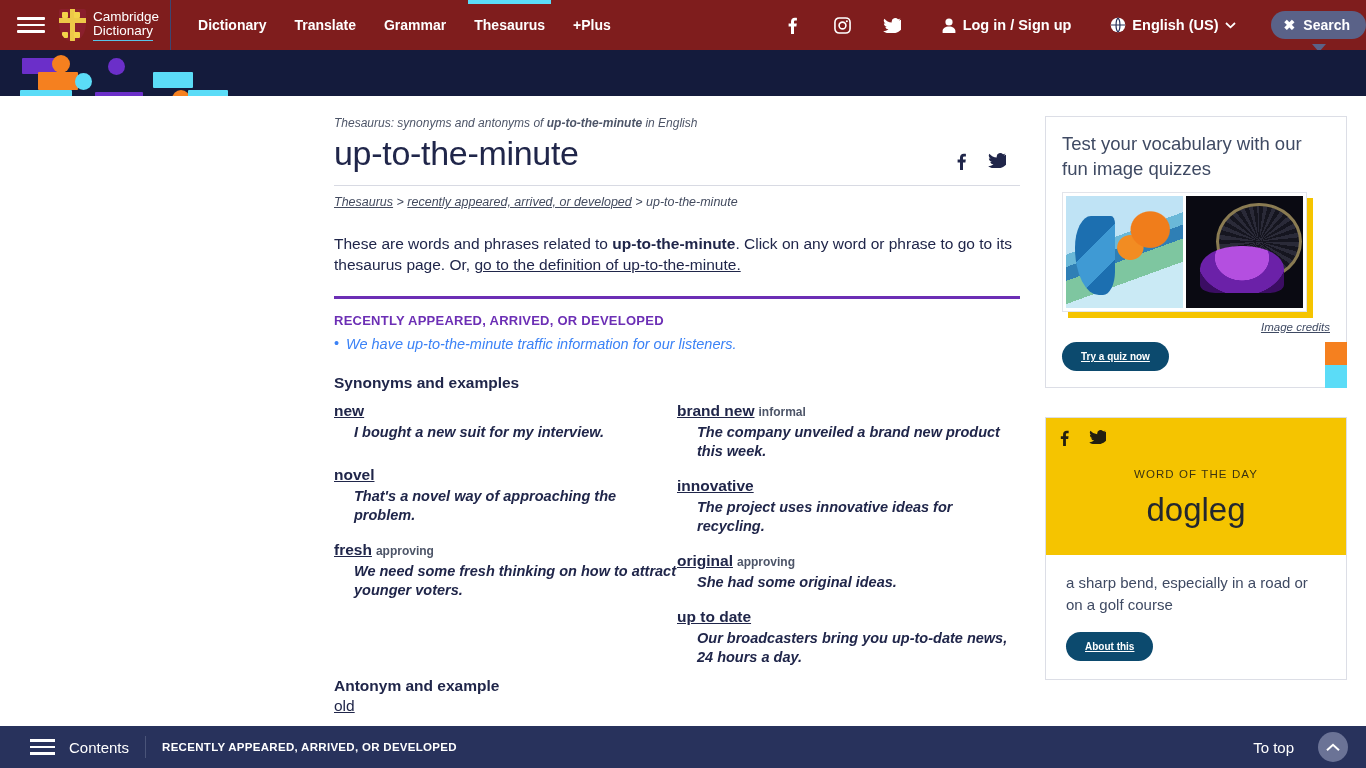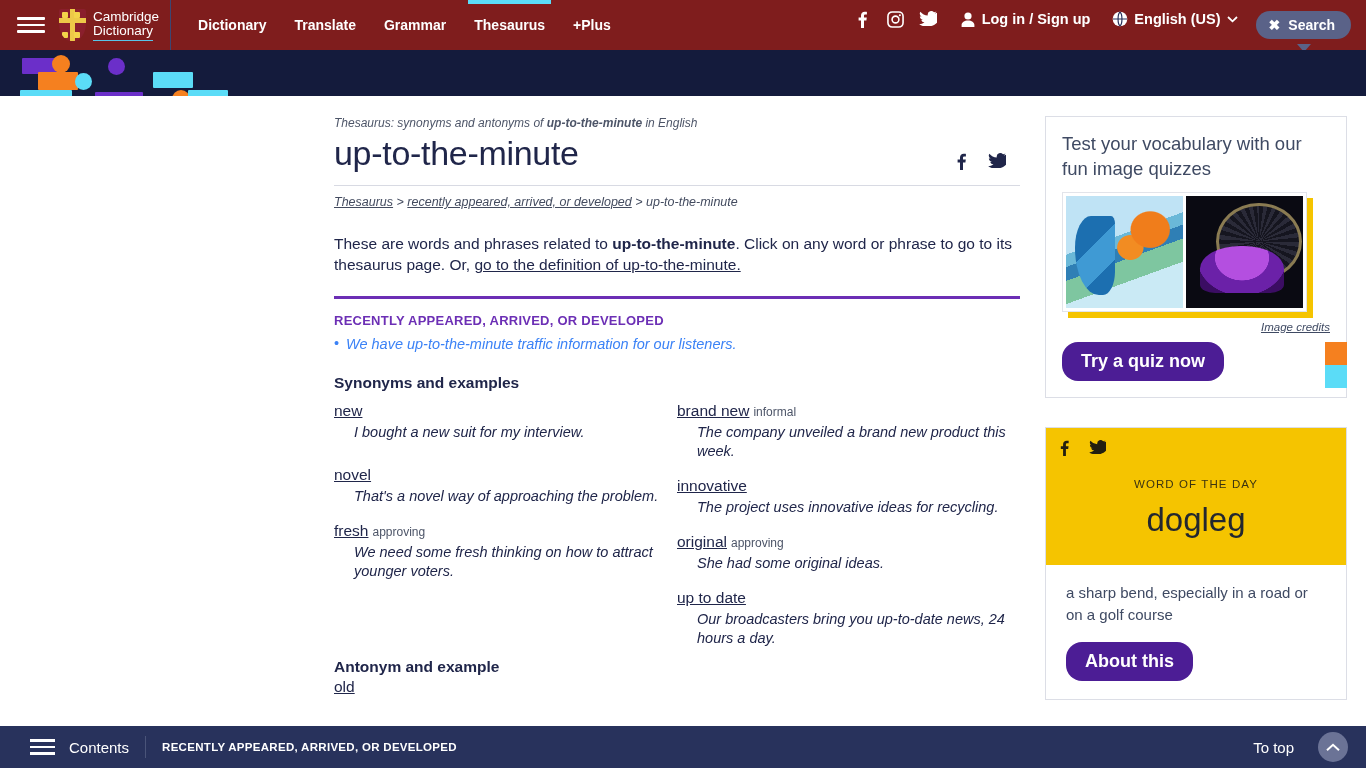--- a/index.html
+++ b/index.html
@@ -40,21 +40,21 @@
   .logo-txt .l2{ border-bottom:1.5px solid #58c4e8; display:inline-block; padding-bottom:1px;}
   .nav-div{ width:1px; height:50px; background:#3c4672; margin:0 13px 0 11px; }
   .nav-items{ display:flex; align-items:center; height:50px; }
   .nav-item{
     color:#fff; font-size:14px; font-weight:bold; padding:0 14px; height:50px;
     display:flex; align-items:center; position:relative; cursor:pointer; white-space:nowrap;
   }
   .nav-item.active:before{
     content:""; position:absolute; left:8px; right:8px; top:0; height:4px; background:#5bdcf7;
   }
-  .topnav-right{ margin-left:auto; display:flex; align-items:flex-start; padding-right:15px; gap:0; }
+  .topnav-right{ margin-left:auto; display:flex; align-items:center; gap:17px; }
   .soc{ width:33px; display:flex; justify-content:center; cursor:pointer; color:#fff; }
   .soc svg{ display:block; }
   .loginwrap{ display:flex; align-items:center; gap:7px; color:#fff; font-size:14.5px; font-weight:bold;
               margin-left:16px; margin-right:22px; cursor:pointer; white-space:nowrap;}
   .langwrap{ display:flex; align-items:center; gap:6px; color:#fff; font-size:14.5px; font-weight:bold;
              cursor:pointer; margin-right:18px; white-space:nowrap;}
   .searchbtn{
     background:#5a6288; color:#fff; font-size:14px; font-weight:bold;
     border-radius:16px; height:28px; padding:0 16px 0 13px;
     display:flex; align-items:center; gap:8px; cursor:pointer; white-space:nowrap;
@@ -112,21 +112,21 @@
   .crumbs a{ color:#434b5f; text-decoration:underline; }
   .intro{ font-size:15.5px; color:#20264a; margin-top:24px; line-height:21px;}
   .intro b{ font-weight:bold; }
   .intro a{ color:#20264a; text-decoration:underline; }
   .purplerule{ height:3px; background:#6c2fb5; margin-top:21px; }
   .sechead{ color:#6c2fb5; font-size:13px; font-weight:bold; letter-spacing:.25px; margin-top:14px;}
   .secex{ font-size:14.5px; font-style:italic; color:#3b82f6; margin-top:8px; padding-left:12px; position:relative;}
   .secex:before{ content:"\2022"; position:absolute; left:0; top:-1px; font-style:normal;}
   .blockhead{ font-size:15.5px; font-weight:bold; color:#20264a; margin-top:22px; }
   .cols{ display:flex; margin-top:10px; }
-  .col{ width:343px; }
+  .col{ width:343px;font-weight:bold; }
   .col.right{ width:343px; }
   .entry{ margin-bottom:16px; }
   .entry .w{ font-size:15.5px; color:#20264a; text-decoration:underline; cursor:pointer;}
   .entry .lab{ font-size:12px; color:#4d5568; margin-left:4px;}
   .entry .ex{ font-size:14.5px; font-style:italic; color:#20264a; margin-top:3px; padding-left:20px; line-height:19px;}
   .ant{ margin-top:2px; }
 
   
   .side{ position:absolute; left:1045px; top:20px; width:302px; }
   .card{ background:#fff; border:1px solid #dcdee6; }
@@ -156,22 +156,22 @@
     background:repeating-conic-gradient(from 0deg, #15151f 0 7deg, #2a2a38 7deg 14deg);
   }
   .wheel:after{
     content:""; position:absolute; left:12%; top:45%; width:72%; height:42%;
     background:radial-gradient(ellipse at 50% 25%, #b44fe0 0 45%, #6b21a8 46% 75%, #3b0d63 76%);
     border-radius:48% 48% 18% 18%;
   }
   .credits{ text-align:right; font-size:11.5px; font-style:italic; color:#3f4a63; text-decoration:underline;
             margin-top:9px; cursor:pointer;}
   .btn-dark{
-    display:inline-block; background:#4c1d95; color:#fff; font-size:18px; font-weight:bold;
-    border-radius:16px; padding:9px 19px; margin-top:9px; cursor:pointer;
+    display:inline-block; background:#0c4a6e; color:#fff; font-size:10px; font-weight:bold;
+    border-radius:16px; padding:9px 19px; margin-top:9px; cursor:pointer;text-decoration:underline;
   }
   .swatch{ position:absolute; right:-0px; top:226px; width:22px; }
   .sw1{ height:23px; background:#f5801f;}
   .sw2{ height:23px; background:#5bdcf7;}
   .wotd{ margin-top:29px; }
   .wotd-top{ background:#f5c400; padding:12px 14px 26px 14px; position:relative; }
   .wotd-soc{ display:flex; gap:20px; color:#231f10; }
   .wotd-soc span{ cursor:pointer; }
   .wotd-label{ text-align:center; font-size:11.5px; letter-spacing:1.1px; color:#3c3410; margin-top:18px;}
   .wotd-word{ text-align:center; font-size:33px; color:#23272f; margin-top:11px; }

